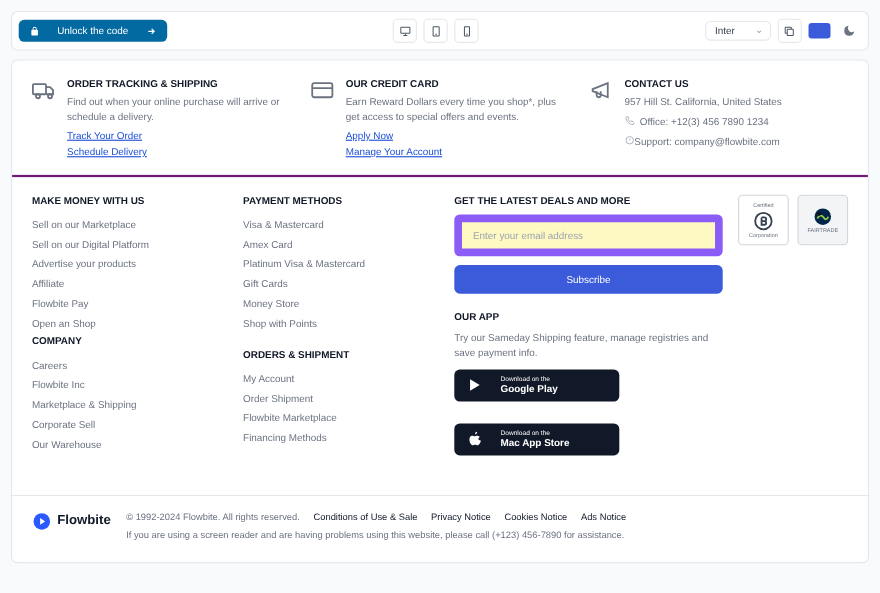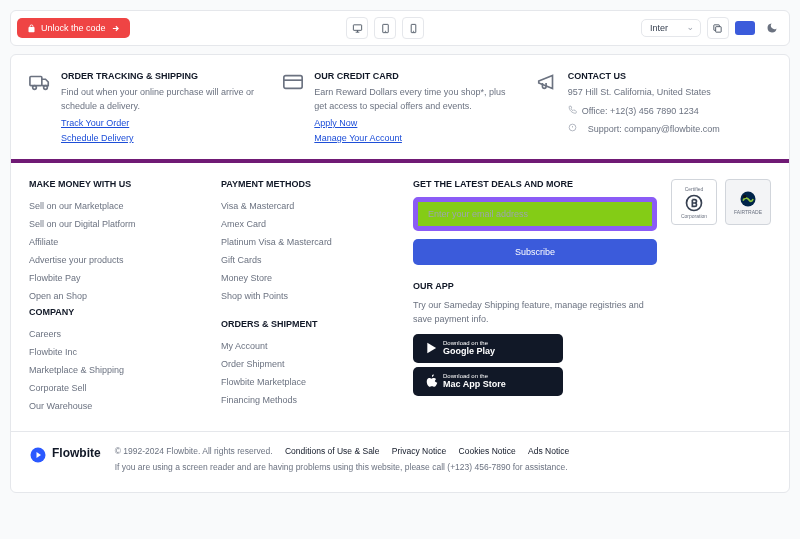--- a/index.html
+++ b/index.html
@@ -1,47 +1,47 @@
 <!DOCTYPE html>
 <html><head>
 <meta charset="utf-8">
 <style>
 *{box-sizing:border-box;margin:0;padding:0}
 body{font-family:-apple-system,BlinkMacSystemFont,"Segoe UI",sans-serif;background:#f9fafb;font-size:10px;color:#1f2937}
 .wrap{width:800px;height:539px;margin:0 auto;background:#f9fafb;padding:10px}
 .topbar{display:flex;align-items:center;justify-content:space-between;padding:6px;background:#fff;border:1px solid #e5e7eb;border-radius:6px}
-.unlock{display:inline-flex;align-items:center;gap:5px;background:#ef4444;color:#fff;padding:5px 10px;border-radius:5px;font-weight:500;font-size:9px}
+.unlock{display:inline-flex;align-items:center;gap:16px;background:#0369a1;color:#fff;padding:5px 10px;border-radius:5px;font-weight:500;font-size:9px}
 .devbtns{display:flex;gap:6px}
 .iconbtn{width:22px;height:22px;display:flex;align-items:center;justify-content:center;border:1px solid #e5e7eb;border-radius:4px;background:#fff;color:#4b5563}
 .rbar{display:flex;align-items:center;gap:6px}
 .sel{border:1px solid #e5e7eb;border-radius:5px;padding:3px 20px 3px 8px;font-size:9px;color:#374151;background:#fff;position:relative;min-width:60px}
 .sel:after{content:"⌄";position:absolute;right:6px;top:2px;color:#9ca3af}
 .pill{background:#3b5bdb;width:20px;height:14px;border-radius:3px}
 .main{background:#fff;border:1px solid #e5e7eb;border-radius:6px;margin-top:8px;padding:0}
-.top3{display:flex;padding:16px 18px;gap:18px;border-bottom:4px solid #701a75}
+.top3{display:flex;padding:16px 18px;gap:18px;border-bottom:2px solid #701a75}
 .tcol{flex:1;display:flex;gap:10px}
 .ticon{width:22px;height:22px;flex-shrink:0;color:#6b7280}
 .th{font-size:9px;font-weight:700;color:#111827;margin-bottom:5px}
 .td{font-size:9px;color:#6b7280;line-height:1.5;margin-bottom:5px}
 .lk{color:#1d4ed8;text-decoration:underline;font-size:9px;display:block;margin-top:5px}
 .mid{display:flex;padding:16px 18px;gap:12px;border-bottom:1px solid #e5e7eb}
 .lcol{flex:0 0 180px}
 .lcol2{flex:0 0 180px}
 .rcol{flex:1;display:flex;gap:14px}
 .nl{flex:1}
 .badges{display:flex;gap:8px;align-items:flex-start}
 .bdg{width:46px;height:46px;border:1px solid #d1d5db;border-radius:4px;display:flex;flex-direction:column;align-items:center;justify-content:center;font-size:5px;color:#6b7280;text-align:center}
 .bdg svg{width:20px;height:20px}
 .sh{font-size:9px;font-weight:700;color:#111827;margin-bottom:8px}
 .sli{font-size:9px;color:#6b7280;padding:4px 0;display:block}
-.inp{width:100%;border:5px solid #8b5cf6;border-radius:5px;padding:7px 10px;font-size:9px;margin-bottom:8px;background:#84cc16}
+.inp{width:100%;border:7px solid #8b5cf6;border-radius:5px;padding:7px 10px;font-size:9px;margin-bottom:8px;background:#fef9c3}
 .inp::placeholder{color:#9ca3af}
 .sbtn{width:100%;background:#3b5bdb;color:#fff;border:none;padding:8px;border-radius:5px;font-size:9px;font-weight:500}
 .appt{font-size:9px;color:#6b7280;line-height:1.5;margin-bottom:8px}
-.store{display:flex;align-items:center;gap:4px;background:#111827;color:#fff;border-radius:5px;padding:6px 12px;margin-bottom:4px;width:150px}
+.store{display:flex;align-items:center;gap:16px;background:#111827;color:#fff;border-radius:5px;padding:6px 12px;margin-bottom:20px;width:150px}
 .st1{font-size:6px;line-height:1}
 .st2{font-size:9px;font-weight:600;line-height:1.2}
 .foot{display:flex;padding:14px 18px;gap:14px;align-items:flex-start}
 .logo{display:flex;align-items:flex-start;gap:5px;font-weight:700;font-size:12px;color:#111827}
 .logo svg{width:18px;height:18px}
 .fr{flex:1}
 .fline{font-size:8.5px;color:#6b7280;margin-bottom:6px}
 .fdark{color:#111827;font-weight:500;margin-left:10px}
 svg{display:block}
 </style>
@@ -137,38 +137,38 @@
           </div>
         <div>
           <div class="th">CONTACT US</div>
           <div class="td">957 Hill St. California, United States</div>
           <div class="td" style="display:flex;gap:5px">
               <svg width="9" height="9" viewBox="0 0 24 24" fill="none" stroke="#9ca3af" stroke-width="2">
                 <path d="M22 17v3a2 2 0 01-2 2c-9 0-17-8-17-17a2 2 0 012-2h3l2 5-2 2c1 2 3 4 5 5l2-2 5 2z"></path>
               </svg>
               <span>Office: +12(3) 456 7890 1234</span>
             </div>
-          <div class="td" style="display:flex;gap:11px">
+          <div class="td" style="display:flex;gap:0">
               <svg width="9" height="9" viewBox="0 0 24 24" fill="none" stroke="#9ca3af" stroke-width="2">
                 <circle cx="12" cy="12" r="9"></circle>
                 <path d="M12 8v4M12 16h0"></path>
               </svg>
               <span>Support:  company@flowbite.com</span>
             </div>
         </div>
       </div>
     </div>
 
     <div class="mid">
       <div class="lcol">
         <div class="sh">MAKE MONEY WITH US</div>
         <a class="sli">Sell on our Marketplace</a>
         <a class="sli">Sell on our Digital Platform</a>
+        <a class="sli">Advertise your products</a>
         <a class="sli">Affiliate</a>
-        <a class="sli">Advertise your products</a>
         <a class="sli">Flowbite Pay</a>
         <a class="sli">Open an Shop</a>
         <div class="sh" style="margin-top:2px">COMPANY</div>
         <a class="sli">Careers</a>
         <a class="sli">Flowbite Inc</a>
         <a class="sli">Marketplace &amp; Shipping</a>
         <a class="sli">Corporate Sell</a>
         <a class="sli">Our Warehouse</a>
       </div>
       <div class="lcol2">

